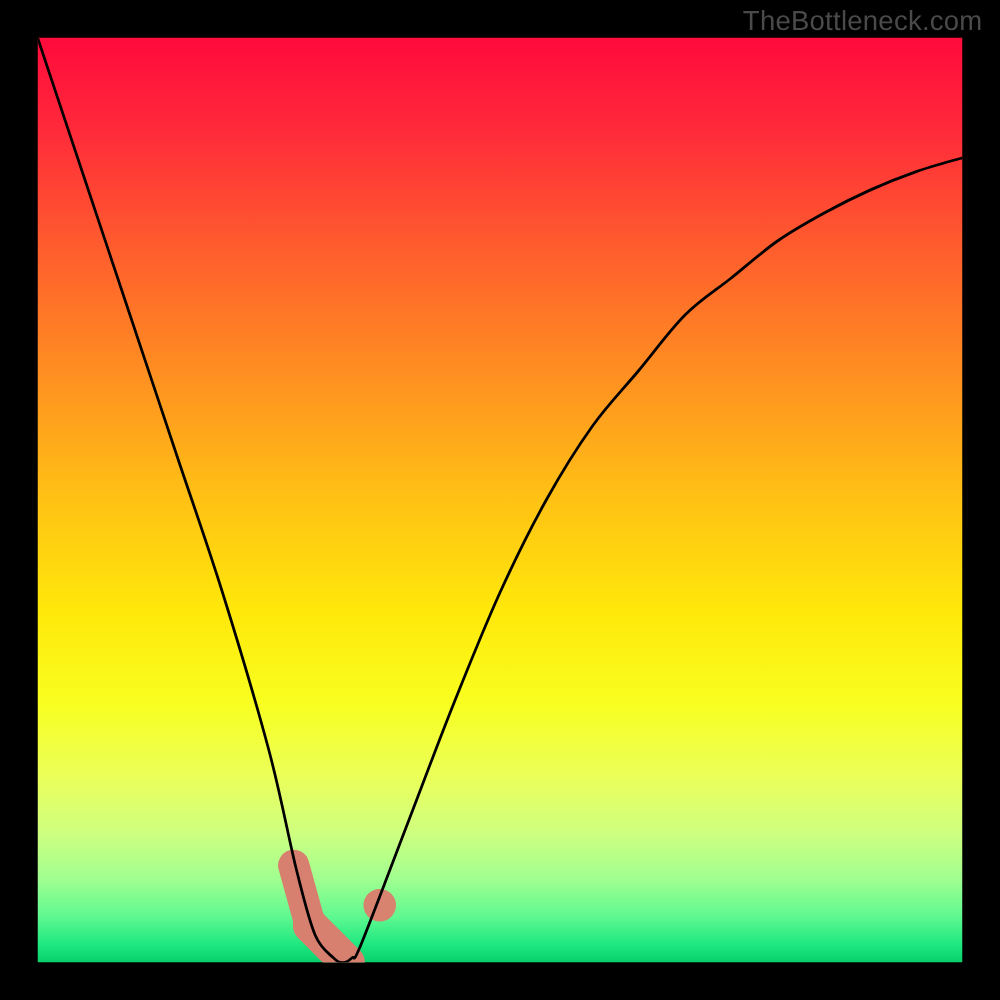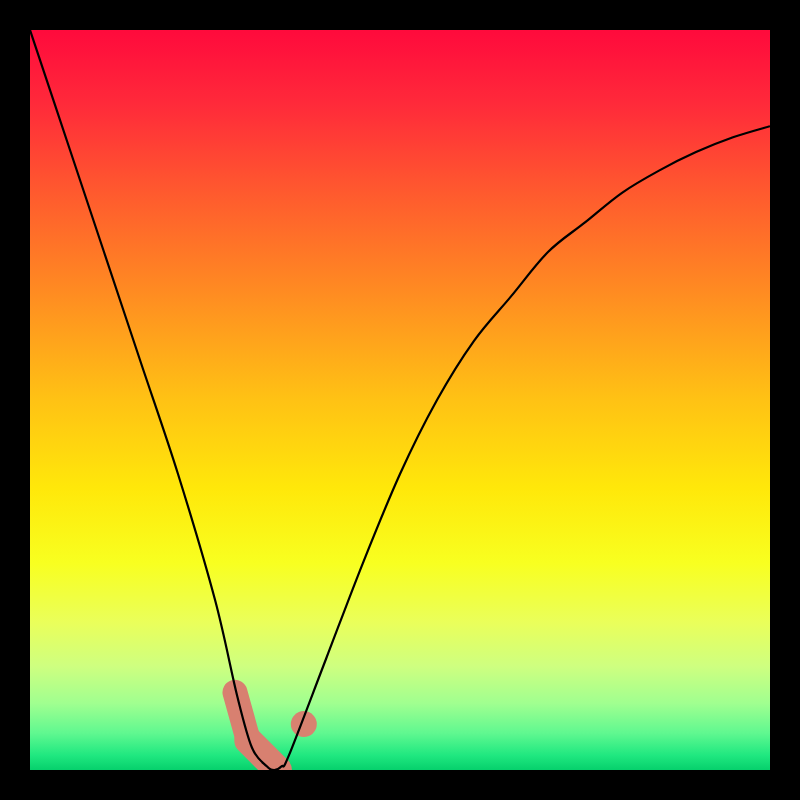--- a/index.html
+++ b/index.html
@@ -38,20 +38,21 @@
   svg.plot {
     width: 740px;
     height: 740px;
     display: block;
   }
 </style>
 </head>
 <body>
 
 <div class="outer">
+  <div class="attribution">TheBottleneck.com</div>
   <div class="plot-wrap">
     <svg class="plot" viewBox="0 0 740 740">
       <defs>
         <linearGradient id="bg" x1="0" y1="0" x2="0" y2="1">
             <stop offset="0.0%" stop-color="#ff0a3c"></stop>
             <stop offset="10.0%" stop-color="#ff2a3a"></stop>
             <stop offset="22.0%" stop-color="#ff5a2e"></stop>
             <stop offset="35.0%" stop-color="#ff8a22"></stop>
             <stop offset="50.0%" stop-color="#ffc214"></stop>
             <stop offset="62.0%" stop-color="#ffe80a"></stop>

